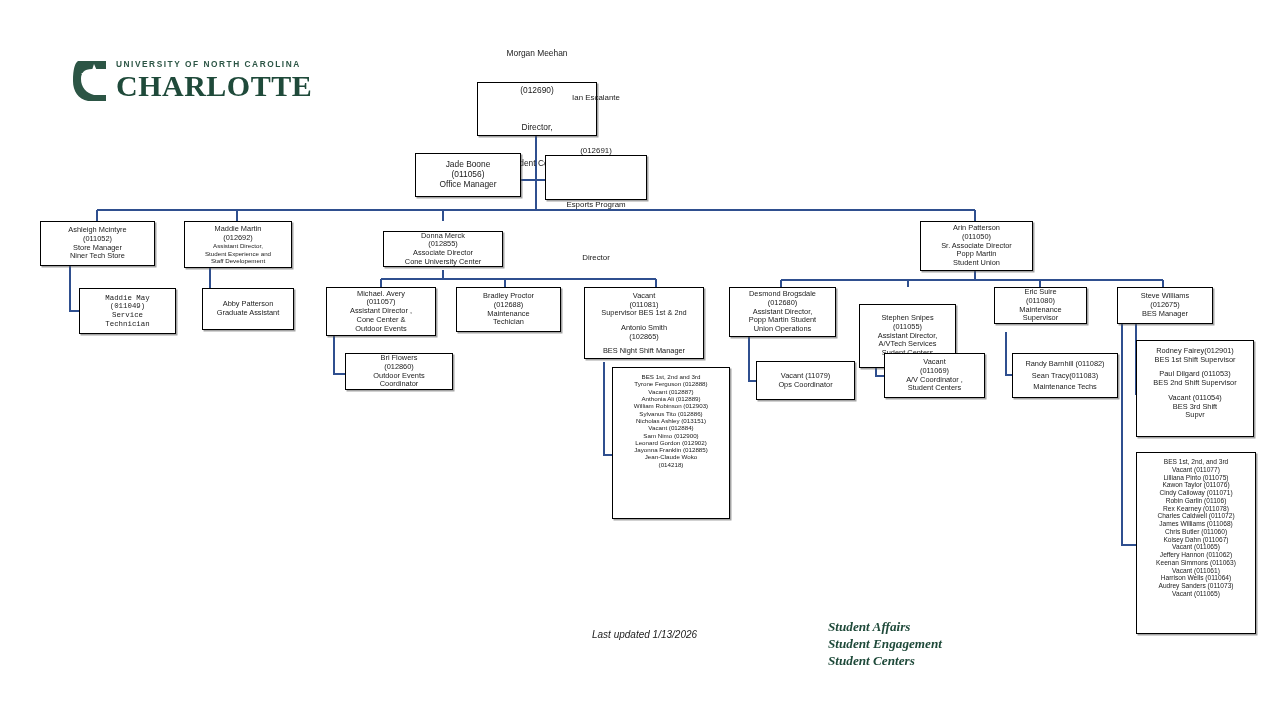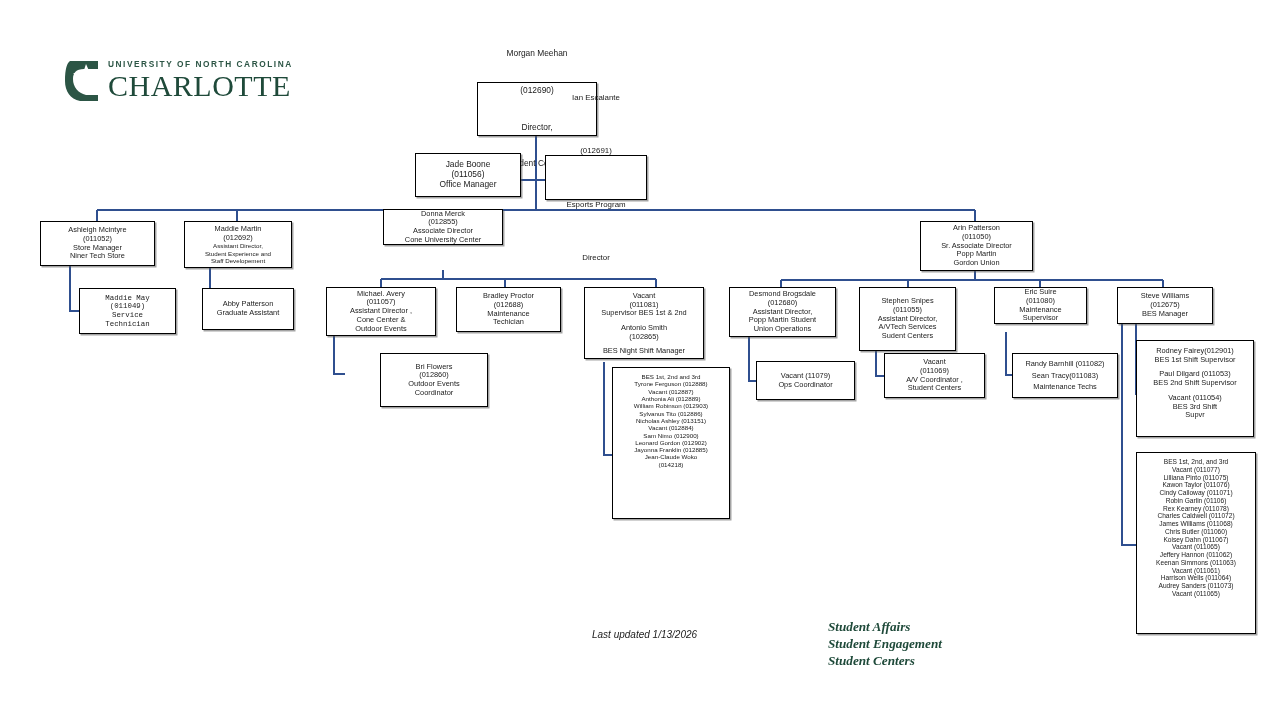--- a/index.html
+++ b/index.html
@@ -46,21 +46,21 @@
   .node .ln { display: block; width: 100%; }
   .sz9 { font-size: 8.4px; }
   .sz85 { font-size: 7.9px; gap: 44px; }
   .sz8 { font-size: 7.4px; }
   .sz7 { font-size: 6.6px; }
   .sz65 { font-size: 6.2px; }
 
   
   #logo {
     position: absolute;
-    left: 64px;
+    left: 72px;
     top: 57px;
     width: 215px;
     height: 48px;
     z-index: 4;
     text-align: center;
   }
   #logo .mark {
     position: absolute;
     left: 0; top: 2px;
     width: 40px; height: 44px;
@@ -77,21 +77,21 @@
     font-weight: bold;
     letter-spacing: 1.55px;
     color: #2c5545;
     white-space: nowrap;
     line-height: 1;
     padding-top: 3px;
   }
   #logo .charlotte {
     font-family: "Liberation Serif", serif;
     font-size: 30px;
-    font-weight: normal;
+    font-weight: bold;
     letter-spacing: 0.5px;
     color: #1f4a3a;
     line-height: 1;
     padding-top: 3px;
     white-space: nowrap;
   }
 
   
   #last-updated {
     position: absolute;
@@ -221,36 +221,36 @@
     <span class="ln sz65">Assistant Director,</span>
     <span class="ln sz65">Student Experience and</span>
     <span class="ln sz65">Staff Developement</span>
   </div>
 
   <div class="node sz8" style="left:202px; top:288px; width:92px; height:42px;">
     <span class="ln">Abby Patterson</span>
     <span class="ln">Graduate Assistant</span>
   </div>
 
-  <div class="node sz8" style="left:383px; top:209px; width:120px; height:36px;">
+  <div class="node sz8" style="left:383px; top:231px; width:120px; height:36px;">
     <span class="ln">Donna Merck</span>
     <span class="ln">(012855)</span>
     <span class="ln">Associate Director</span>
     <span class="ln">Cone University Center</span>
   </div>
 
   <div class="node sz8" style="left:326px; top:287px; width:110px; height:49px;">
     <span class="ln">Michael. Avery</span>
     <span class="ln">(011057)</span>
     <span class="ln">Assistant Director ,</span>
     <span class="ln">Cone Center &amp;</span>
     <span class="ln">Outdoor Events</span>
   </div>
 
-  <div class="node sz8" style="left:345px; top:353px; width:108px; height:54px;margin-left:35px;">
+  <div class="node sz8" style="left:345px; top:353px; width:108px; height:37px;">
     <span class="ln">Bri Flowers</span>
     <span class="ln">(012860)</span>
     <span class="ln">Outdoor Events</span>
     <span class="ln">Coordinator</span>
   </div>
 
   <div class="node sz8" style="left:456px; top:287px; width:105px; height:45px;">
     <span class="ln">Bradley Proctor</span>
     <span class="ln">(012688)</span>
     <span class="ln">Maintenance</span>
@@ -282,37 +282,37 @@
     <span class="ln">Jayonna Franklin (012885)</span>
     <span class="ln">Jean-Claude Woko</span>
     <span class="ln">(014218)</span>
   </div>
 
   <div class="node sz8" style="left:920px; top:221px; width:113px; height:50px;">
     <span class="ln">Arin Patterson</span>
     <span class="ln">(011050)</span>
     <span class="ln">Sr. Associate Director</span>
     <span class="ln">Popp Martin</span>
-    <span class="ln">Gordon Union</span>
+    <span class="ln">Student Union</span>
   </div>
 
   <div class="node sz8" style="left:729px; top:287px; width:107px; height:50px;">
     <span class="ln">Desmond Brogsdale</span>
     <span class="ln">(012680)</span>
     <span class="ln">Assistant Director,</span>
     <span class="ln">Popp Martin Student</span>
     <span class="ln">Union Operations</span>
   </div>
 
   <div class="node sz8" style="left:756px; top:361px; width:99px; height:39px;">
     <span class="ln">Vacant (11079)</span>
     <span class="ln">Ops Coordinator</span>
   </div>
 
-  <div class="node sz8" style="left:859px; top:287px; width:97px; height:64px;">
+  <div class="node sz8" style="left:859px; top:304px; width:97px; height:64px;">
     <span class="ln">Stephen Snipes</span>
     <span class="ln">(011055)</span>
     <span class="ln">Assistant Director,</span>
     <span class="ln">A/VTech Services</span>
     <span class="ln">Sudent Centers</span>
   </div>
 
   <div class="node sz8" style="left:884px; top:353px; width:101px; height:45px;">
     <span class="ln">Vacant</span>
     <span class="ln">(011069)</span>

